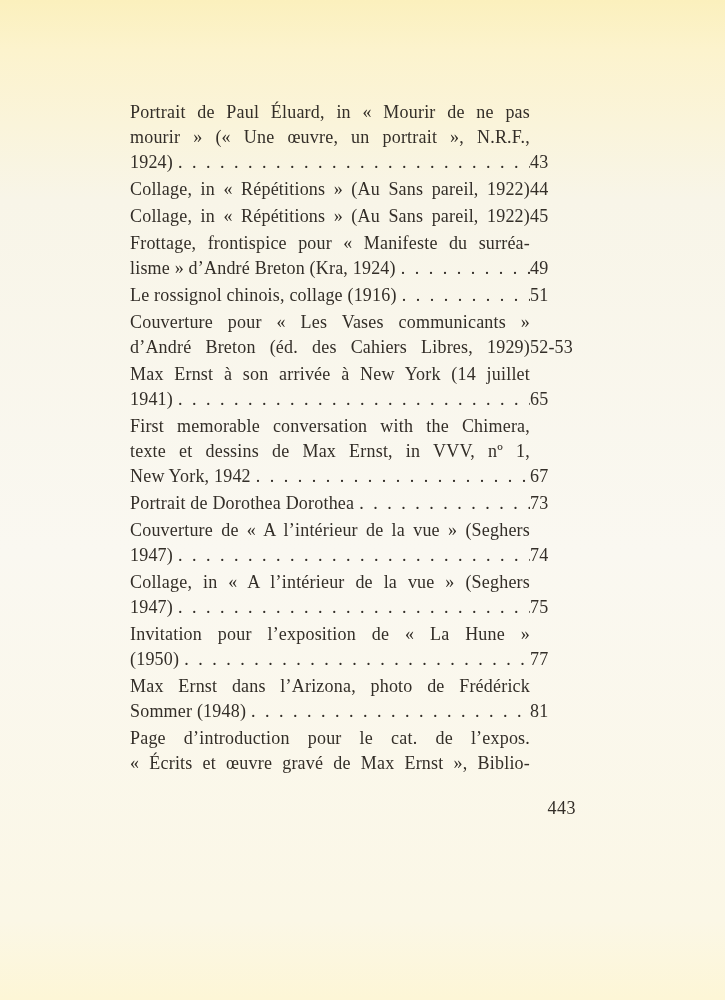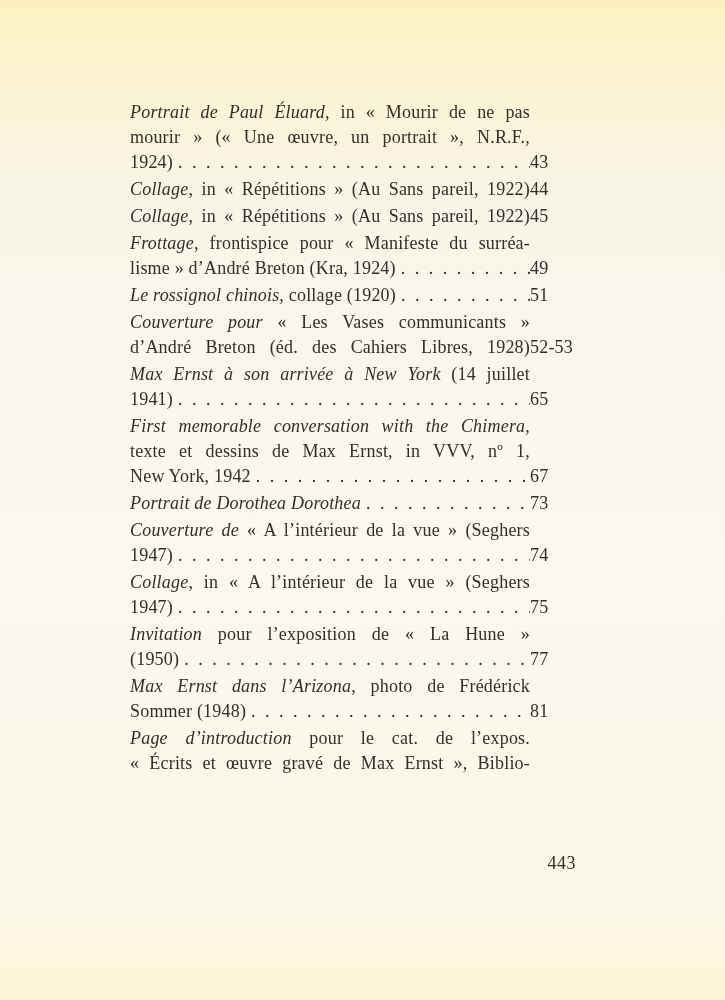--- a/index.html
+++ b/index.html
@@ -55,25 +55,25 @@
     word-spacing: 3px;
   }
   .dots::after {
     content: ". . . . . . . . . . . . . . . . . . . . . . . . . . . . . . . . . . . . . . . . . . . . . . . .";
   }
   .pg {
     flex: 0 0 46px;
     text-align: left;
     white-space: nowrap;
   }
-  .it { font-style: italic; }
+  .it { }
   .folio {
     position: absolute;
     left: 130px;
-    top: 853px;
+    top: 798px;
     width: 446px;
     text-align: right;
     font-size: 18px;
     letter-spacing: 0.5px;
   }
 </style>
 </head>
 <body>
 
 <div class="page">
@@ -111,32 +111,32 @@
           <span class="pg"></span>
         </div>
         <div class="line">
           <span class="t"><span>lisme » d’André Breton (Kra, 1924)</span></span>
           <span class="dots"></span>
           <span class="pg">49</span>
         </div>
       </div>
       <div class="entry">
         <div class="line">
-          <span class="t"><span class="it">Le rossignol chinois</span><span>, collage (1920)</span></span>
+          <span class="t"><span class="it">Le rossignol chinois</span><span>, collage (1916)</span></span>
           <span class="dots"></span>
           <span class="pg">51</span>
         </div>
       </div>
       <div class="entry">
         <div class="line">
           <span class="txt"><span class="it">Couverture pour</span><span> « Les Vases communicants »</span></span>
           <span class="pg"></span>
         </div>
         <div class="line">
-          <span class="txt"><span>d’André Breton (éd. des Cahiers Libres, 1928)</span></span>
+          <span class="txt"><span>d’André Breton (éd. des Cahiers Libres, 1929)</span></span>
           <span class="pg">52-53</span>
         </div>
       </div>
       <div class="entry">
         <div class="line">
           <span class="txt"><span class="it">Max Ernst à son arrivée à New York</span><span> (14 juillet</span></span>
           <span class="pg"></span>
         </div>
         <div class="line">
           <span class="t"><span>1941)</span></span>

